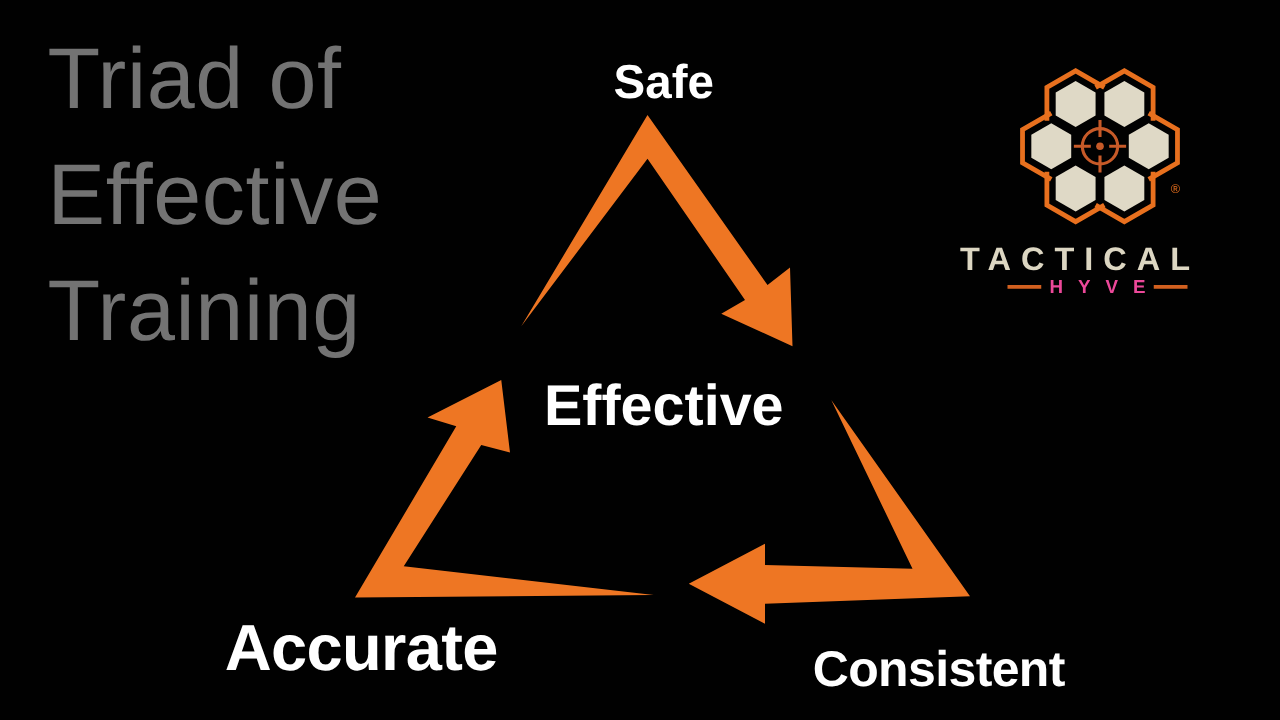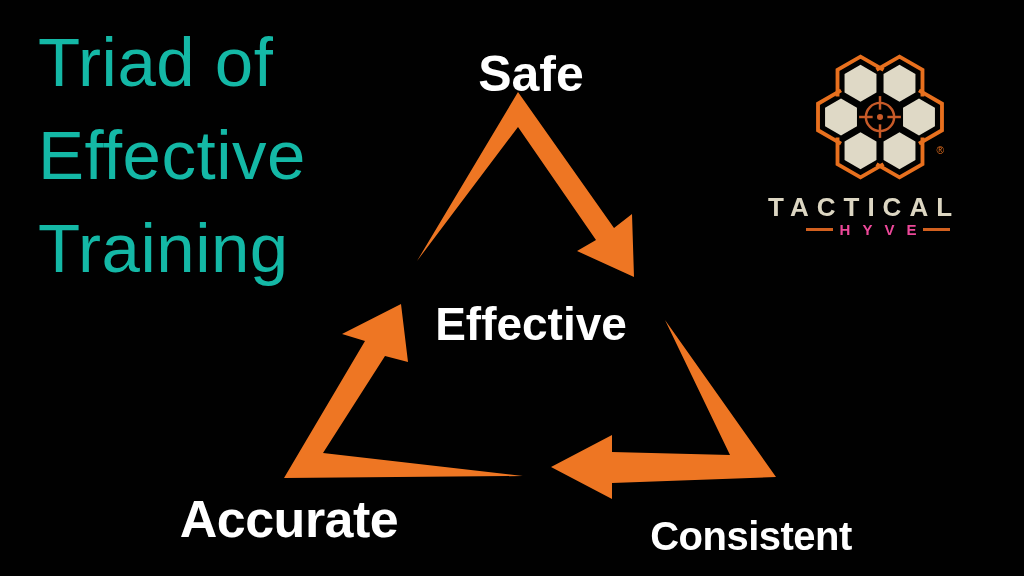--- a/index.html
+++ b/index.html
@@ -3,29 +3,29 @@
 <meta charset="utf-8">
 <style>
   html,body { margin:0; padding:0; background:#000; }
   .stage {
     position:relative; width:1024px; height:576px;
     background:#010101; overflow:hidden;
     font-family:"Liberation Sans", sans-serif;
   }
   .page-title {
     position:absolute; left:38px; top:16px;
-    color:#14b8a6; font-size:69px; line-height:93px;
+    color:#737373; font-size:69px; line-height:93px;
     font-weight:400; letter-spacing:0.5px; white-space:nowrap;
   }
   .triad-svg { position:absolute; left:0; top:0; }
   .node-label {
     position:absolute; transform:translateX(-50%);
     color:#ffffff; font-weight:700; white-space:nowrap;
   }
-  .label-safe        { left:531px; top:45px;  font-size:50px; }
+  .label-safe        { left:531px; top:45px;  font-size:38px; }
   .label-effective   { left:531px; top:297px; font-size:46px; }
   .label-accurate    { left:289px; top:489px; font-size:52px; letter-spacing:-0.5px; }
   .label-consistent  { left:751px; top:514px; font-size:40px; letter-spacing:-0.5px; }
   .logo-svg { position:absolute; left:805px; top:41px; }
   .brand-top {
     position:absolute; left:768px; top:192px; width:220px;
     text-align:left; color:#DCD6C2; font-weight:700;
     font-size:26px; letter-spacing:8px; margin-right:-8px; white-space:nowrap;
   }
   .brand-bottom-row {

